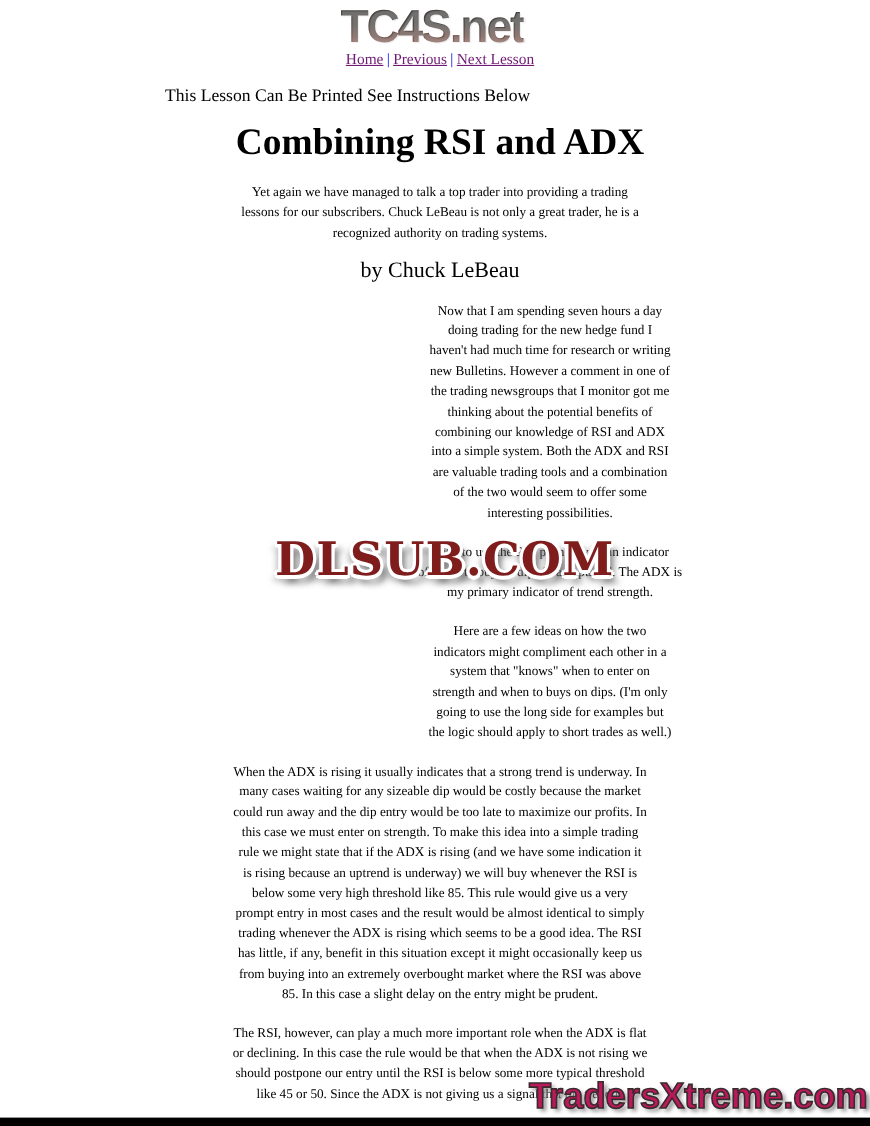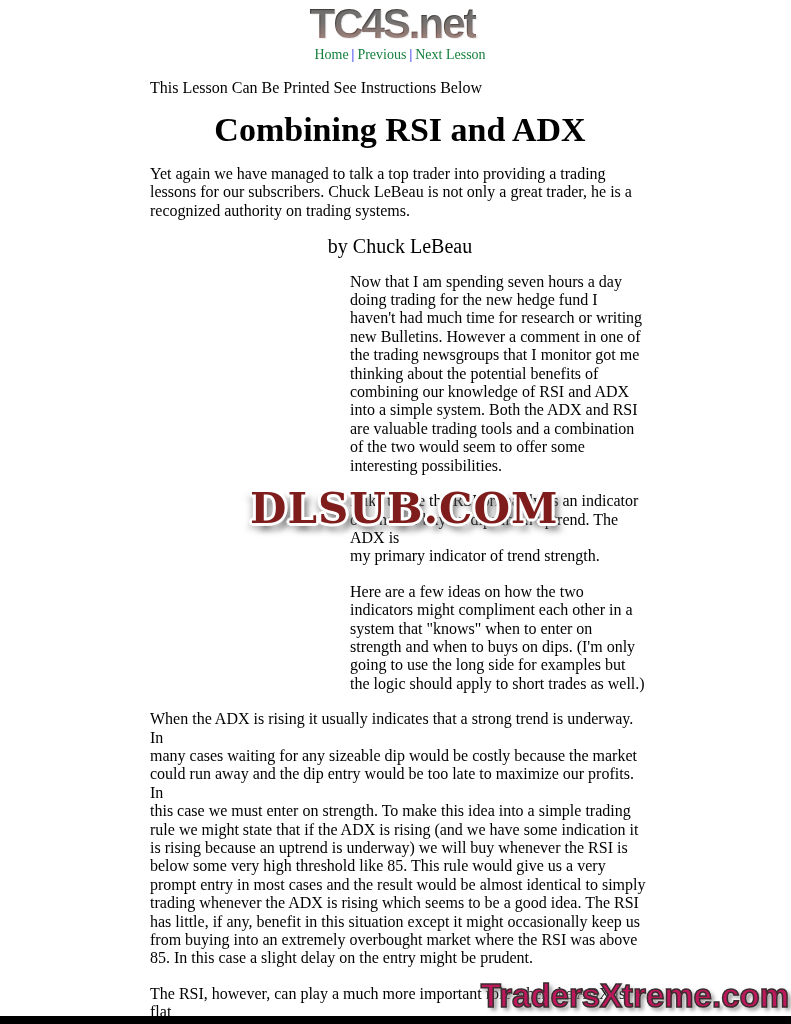--- a/index.html
+++ b/index.html
@@ -40,21 +40,22 @@
     width: 500px;
   }
 
   nav.lesson-nav {
     text-align: center;
     font-size: 14px;
     line-height: 16px;
     margin: 1px 0 0 0;
   }
   nav.lesson-nav a {
-    color: #15803d;
+    color: #701a75;
+    text-decoration: underline;
     cursor: pointer;
   }
   nav.lesson-nav .sep {
     color: #0000EE;
     text-decoration: none;
     padding: 0 3px;
   }
 
   .notice {
     text-align: left;
@@ -65,24 +66,25 @@
 
   h1.page-title {
     text-align: center;
     font-size: 34px;
     line-height: 36px;
     font-weight: bold;
     margin: 16px 0 0 0;
   }
 
   p.para {
-    font-size: 16px;
+    font-size: 12px;
     line-height: 18.4px;
     margin: 17px 0 0 0;
     white-space: pre-line;
+    text-align: center;
   }
 
   .byline {
     text-align: center;
     font-size: 20px;
     line-height: 18.4px;
     margin: 17px 0 0 0;
   }
 
   blockquote.quote-block {

